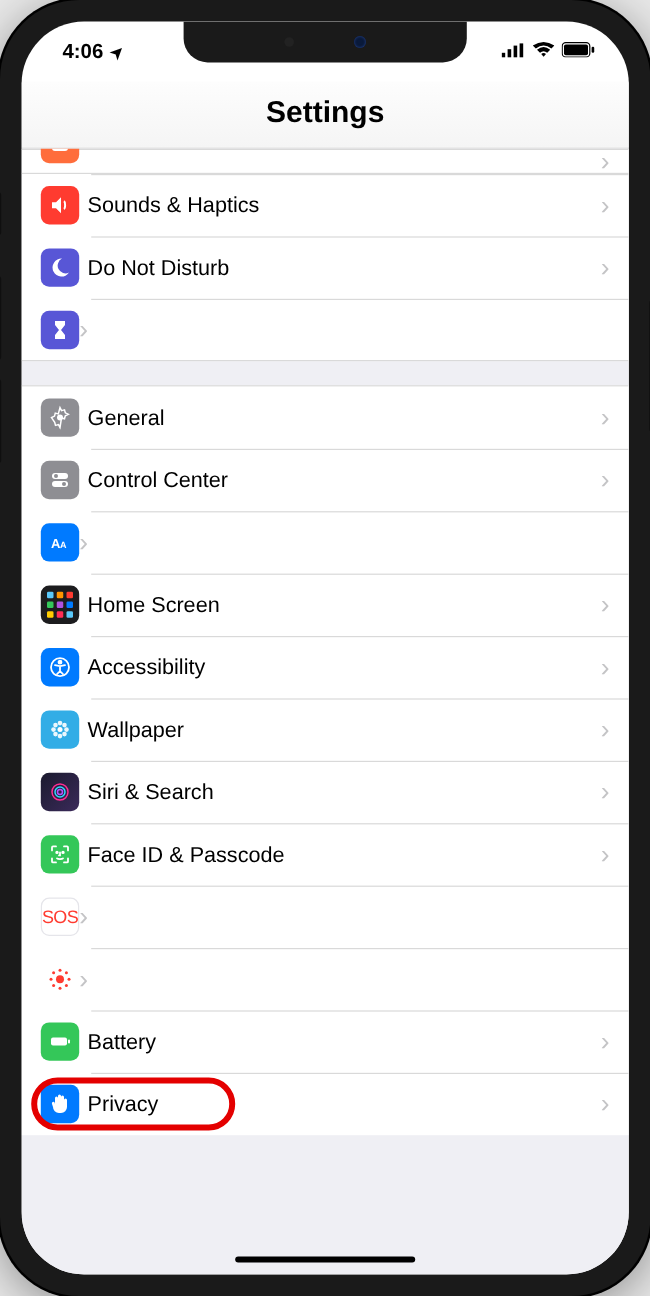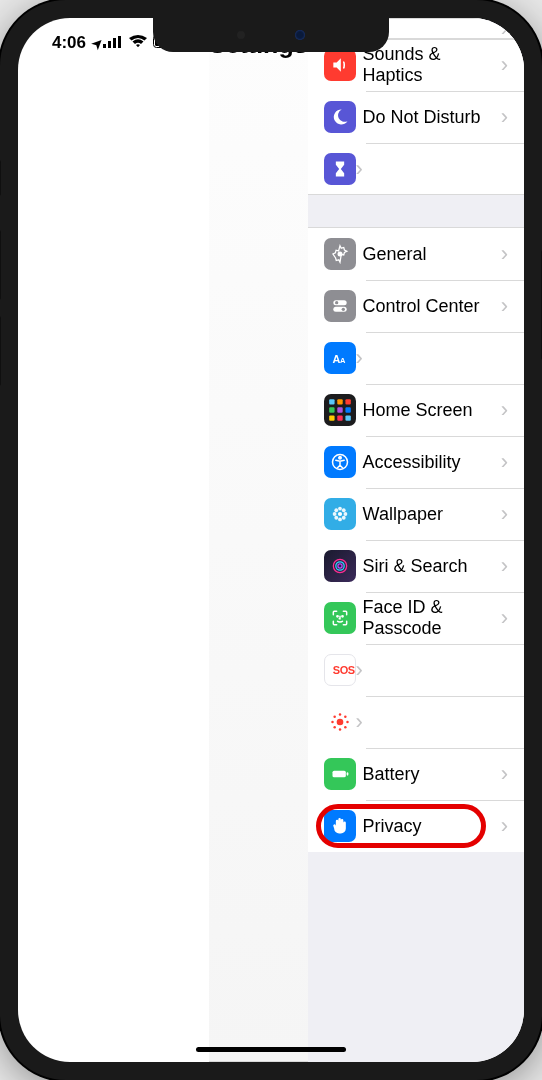--- a/index.html
+++ b/index.html
@@ -29,21 +29,21 @@
   .side-btn.left3 { left: -4px; top: 316px; width: 5px; height: 70px; }
   .side-btn.right1 { right: -4px; top: 250px; width: 5px; height: 110px; }
   .screen {
     width: 100%;
     height: 100%;
     background: #fff;
     border-radius: 52px;
     overflow: hidden;
     position: relative;
     display: flex;
-    flex-direction: row;
+    flex-direction: column;
   }
   .notch {
     position: absolute;
     top: 0;
     left: 50%;
     transform: translateX(-50%);
     width: 236px;
     height: 34px;
     background: #1a1a1a;
     border-bottom-left-radius: 20px;
@@ -80,21 +80,21 @@
   }
   .content {
     flex: 1;
     overflow-y: hidden;
     background: #efeff4;
   }
   .group {
     background: #fff;
     border-top: 1px solid #d9d9d9;
   }
-  .group + .group { margin-top: 32px; }
+  .group + .group { margin-top: 20px; }
   .row {
     display: flex;
     align-items: center;
     height: 52px;
     padding-left: 16px;
     position: relative;
   }
   .row + .row::before {
     content:"";
     position:absolute;
@@ -363,21 +363,21 @@
                 <circle cx="9" cy="10" r="0.8" fill="#fff"></circle>
                 <circle cx="15" cy="10" r="0.8" fill="#fff"></circle>
                 <path d="M12 10v3h-1M9 16c1 1 5 1 6 0"></path>
               </svg>
           </div>
           <div class="label">Face ID &amp; Passcode</div>
           <div class="chevron">›</div>
         </div>
 
         <div class="row">
-          <div class="icon-box bg-sos" style="color:#ff3b30;font-weight:700;font-size:11px;letter-spacing:-0.5px;justify-content:flex-end;">
+          <div class="icon-box bg-sos" style="color:#ff3b30;font-weight:400;font-size:15px;letter-spacing:-0.5px;">
             <span>SOS</span>
           </div>
           <div class="chevron">›</div>
         </div>
 
         <div class="row">
           <div class="icon-box bg-white">
             <svg class="icon-svg" viewBox="0 0 24 24">
                 <circle cx="12" cy="12" r="4" fill="#ff3b30"></circle>
                 <g fill="#ff3b30">

